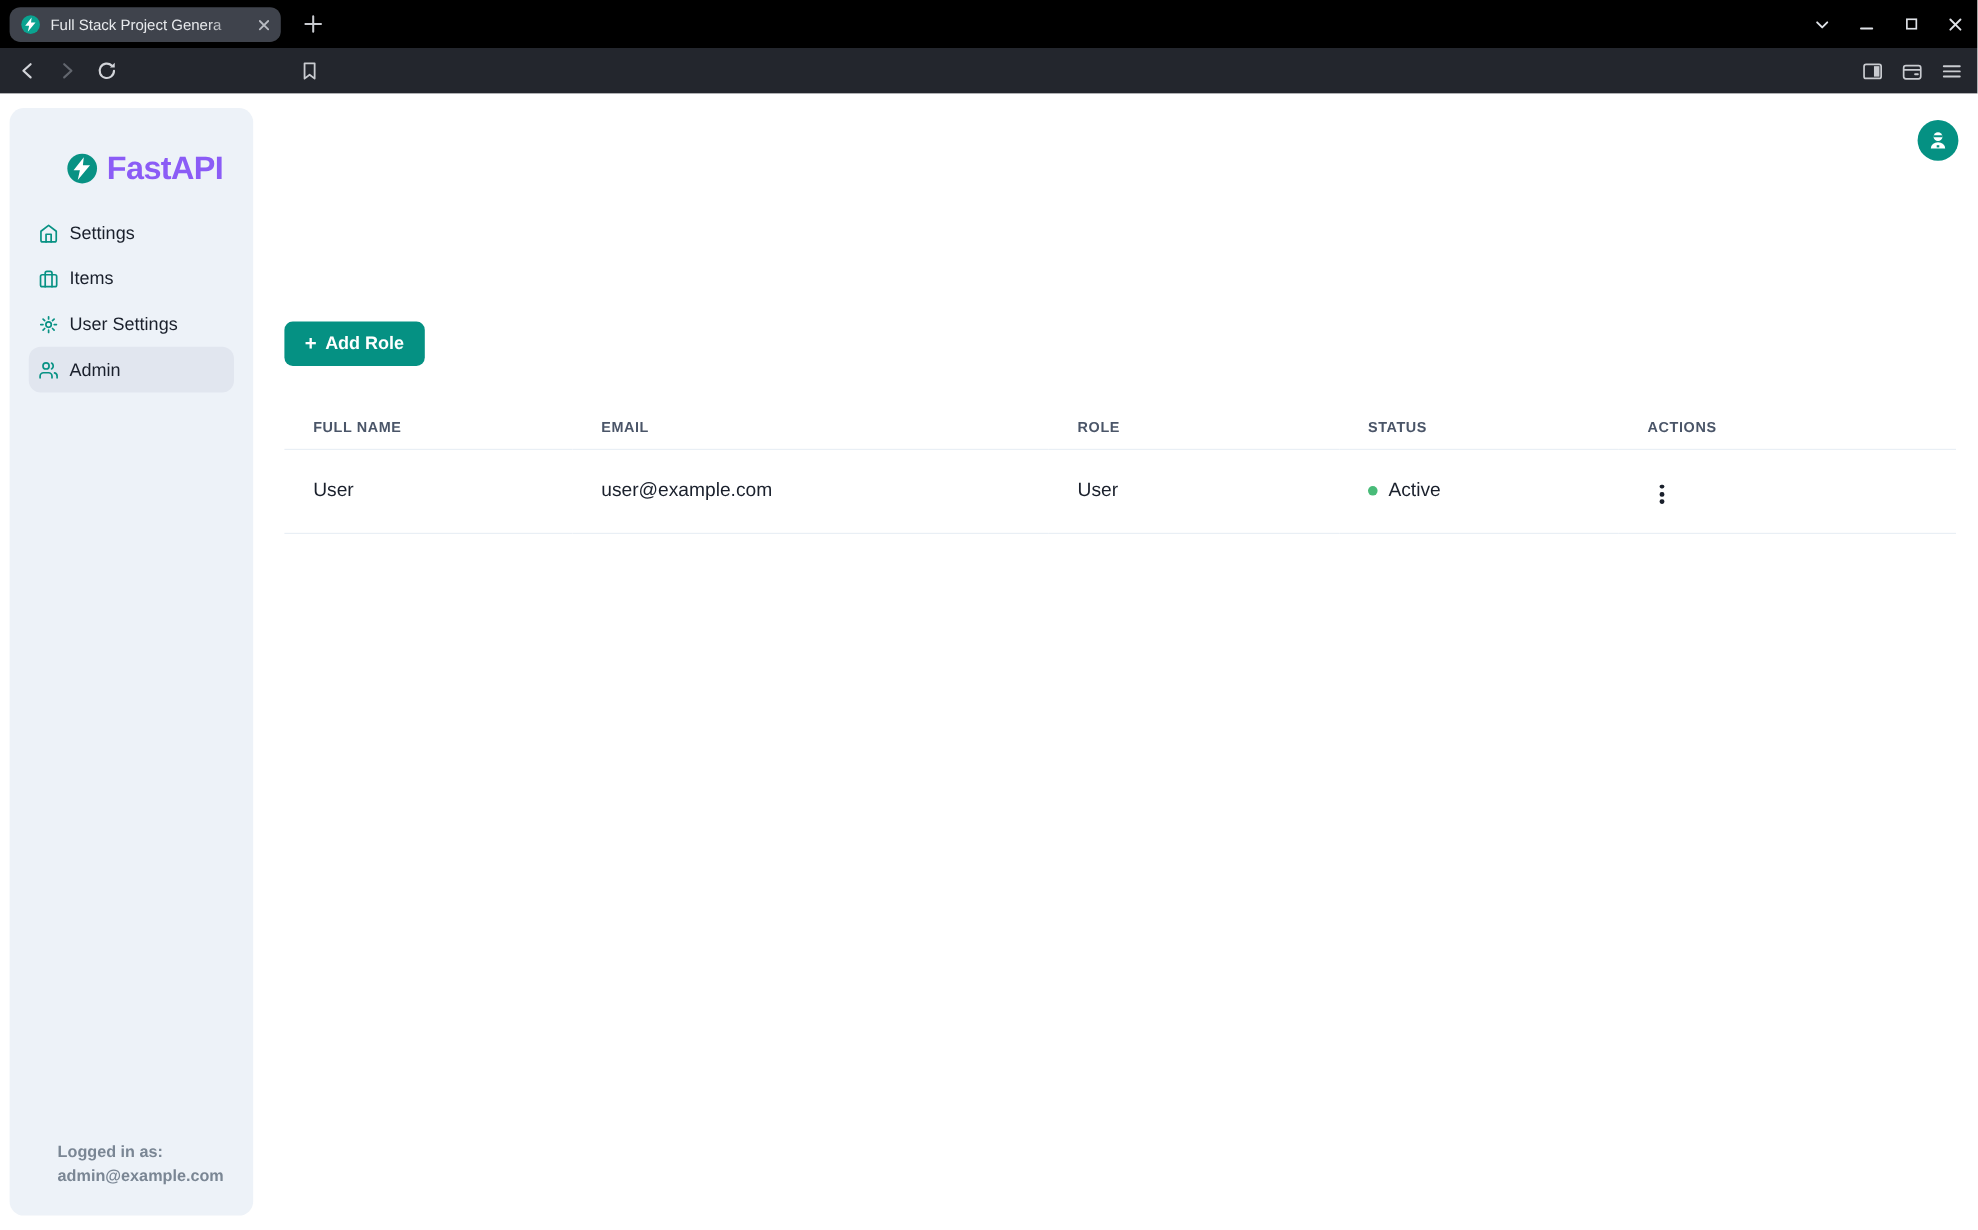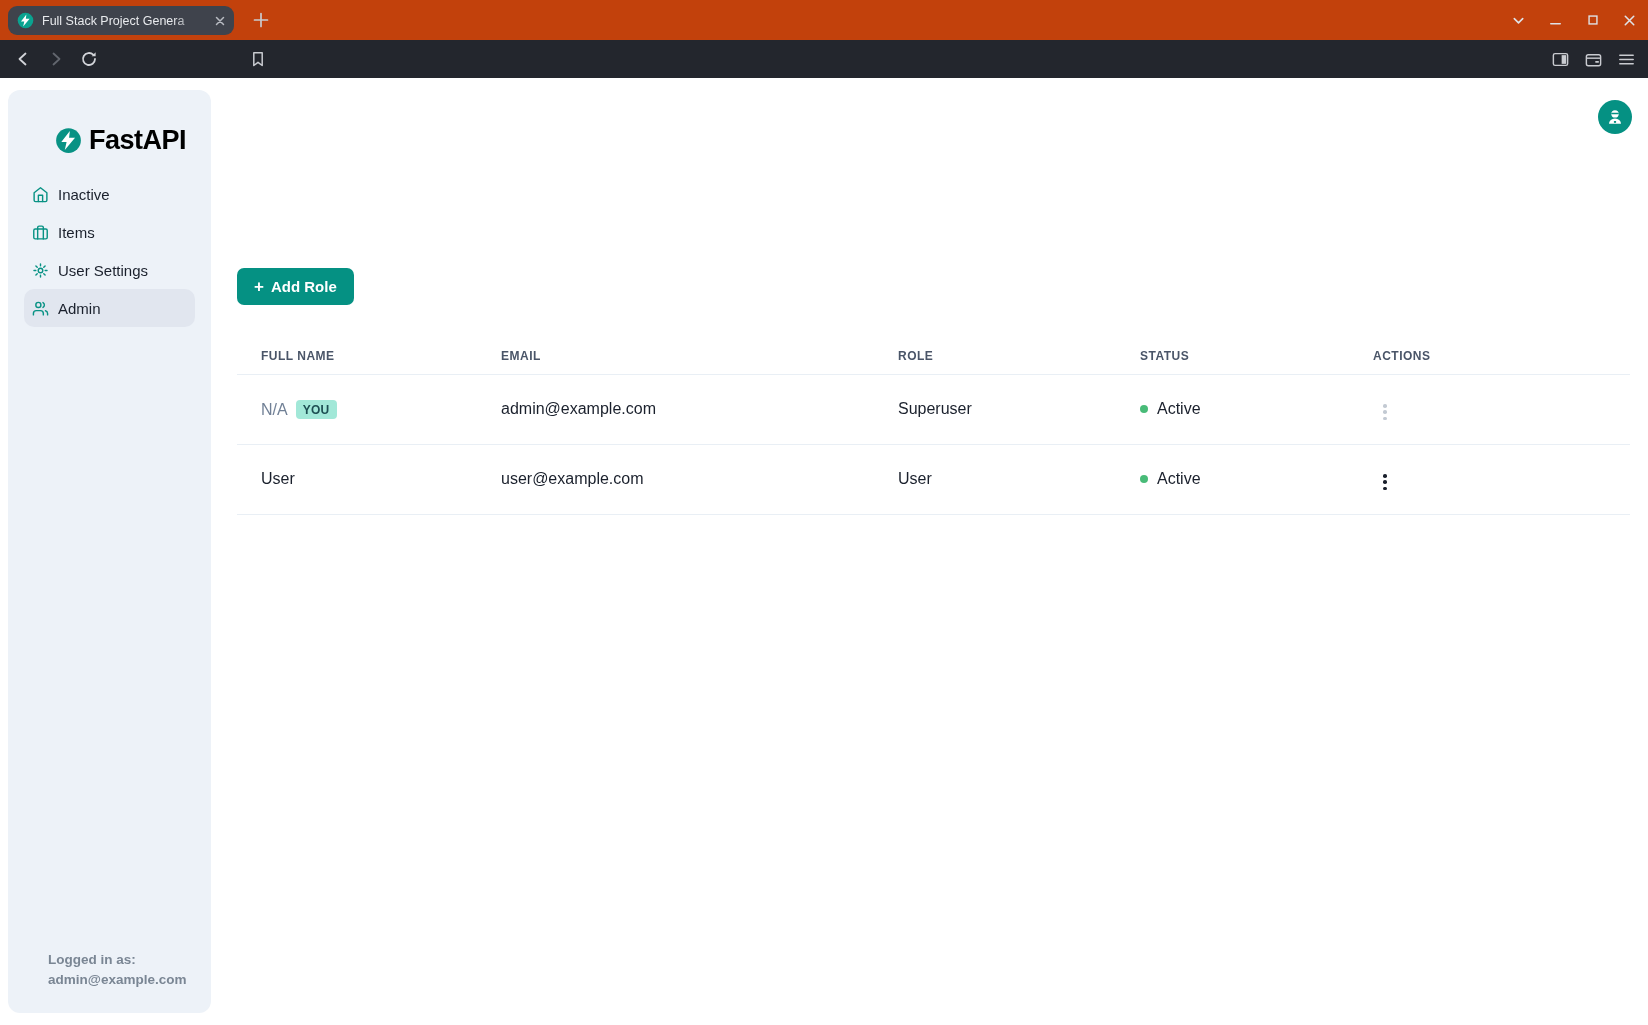--- a/index.html
+++ b/index.html
@@ -5,21 +5,21 @@
   * { box-sizing: border-box; }
   html,body { margin:0; padding:0; }
   body {
     width:1648px; height:1025px; overflow:hidden;
     font-family:"Liberation Sans", sans-serif;
     background:#ffffff; position:relative;
   }
   svg { display:block; }
 
   
-  .tabbar { position:absolute; left:0; top:0; width:1648px; height:40px; background:#c2410c; }
+  .tabbar { position:absolute; left:0; top:0; width:1648px; height:40px; background:#000000; }
   .tab {
     position:absolute; left:8px; top:6px; width:226px; height:29px;
     background:#3f434c; border-radius:9px; display:flex; align-items:center;
     padding:0 6px 0 9px; cursor:default;
   }
   .tab-favicon { width:17px; height:17px; flex:0 0 auto; }
   .tab-title {
     color:#e8eaed; font-size:12.5px; margin-left:8px; flex:1;
     white-space:nowrap; overflow:hidden;
     -webkit-mask-image:linear-gradient(90deg,#000 78%,transparent 97%);
@@ -56,21 +56,21 @@
 
   
   .app { position:absolute; left:0; top:78px; width:1648px; height:947px; background:#ffffff; }
 
   .sidebar {
     position:absolute; left:8px; top:12px; width:203px; height:923px;
     background:#edf2f8; border-radius:12px;
   }
   .logo-row { position:absolute; left:47px; top:35px; display:flex; align-items:center; }
   .logo-mark { width:27px; height:27px; }
-  .logo-text { margin-left:7px; font-size:27px; font-weight:bold; letter-spacing:-0.5px; color:#000000; }
+  .logo-text { margin-left:7px; font-size:27px; font-weight:bold; letter-spacing:-0.5px; color:#8b5cf6; }
   .nav-items { position:absolute; left:16px; top:85px; width:171px; }
   .nav-item {
     height:38px; display:flex; align-items:center; padding:0 0 0 8px;
     border-radius:10px; cursor:pointer;
   }
   .nav-item.active { background:#e1e6ef; }
   .nav-icon { width:17px; height:17px; color:#089284; flex:0 0 auto; }
   .nav-label { margin-left:9px; font-size:15px; color:#1a202c; }
   .sidebar-footer { position:absolute; left:40px; top:860px; font-size:13.5px; color:#76markup828f;font-weight:bold; }
   .sidebar-footer { color:#7a8694; line-height:20px; }
@@ -265,21 +265,21 @@
     </div>
 
     <div class="nav-items">
       <div class="nav-item">
         <span class="nav-icon">
           <svg viewBox="0 0 24 24" width="17" height="17" fill="none" stroke="currentColor" stroke-width="2" stroke-linecap="round" stroke-linejoin="round">
               <path d="M3 9.5l9-7 9 7V20a2 2 0 0 1-2 2H5a2 2 0 0 1-2-2z"></path>
               <path d="M9 22v-9h6v9"></path>
             </svg>
         </span>
-        <span class="nav-label">Inactive</span>
+        <span class="nav-label">Settings</span>
       </div>
       <div class="nav-item">
         <span class="nav-icon">
           <svg viewBox="0 0 24 24" width="17" height="17" fill="none" stroke="currentColor" stroke-width="2" stroke-linecap="round" stroke-linejoin="round">
               <rect x="2.5" y="7" width="19" height="14" rx="2"></rect>
               <path d="M16 21V5a2 2 0 0 0-2-2h-4a2 2 0 0 0-2 2v16"></path>
             </svg>
         </span>
         <span class="nav-label">Items</span>
       </div>
@@ -340,38 +340,20 @@
       <tr>
         <th>Full Name</th>
         <th>Email</th>
         <th>Role</th>
         <th>Status</th>
         <th>Actions</th>
       </tr>
     </thead>
     <tbody>
       <tr>
-        <td><span class="muted">N/A</span><span class="you-badge">YOU</span></td>
-        <td>admin@example.com</td>
-        <td>Superuser</td>
-        <td>
-            <span class="status-cell">
-              <span class="dot green"></span>
-              <span>Active</span>
-            </span>
-          </td>
-        <td>
-          <button class="kebab-btn kebab-dim"><span class="kebab">
-                <i></i>
-                <i></i>
-                <i></i>
-              </span></button>
-        </td>
-      </tr>
-      <tr>
         <td>User</td>
         <td>user@example.com</td>
         <td>User</td>
         <td>
             <span class="status-cell">
               <span class="dot green"></span>
               <span>Active</span>
             </span>
           </td>
         <td>

